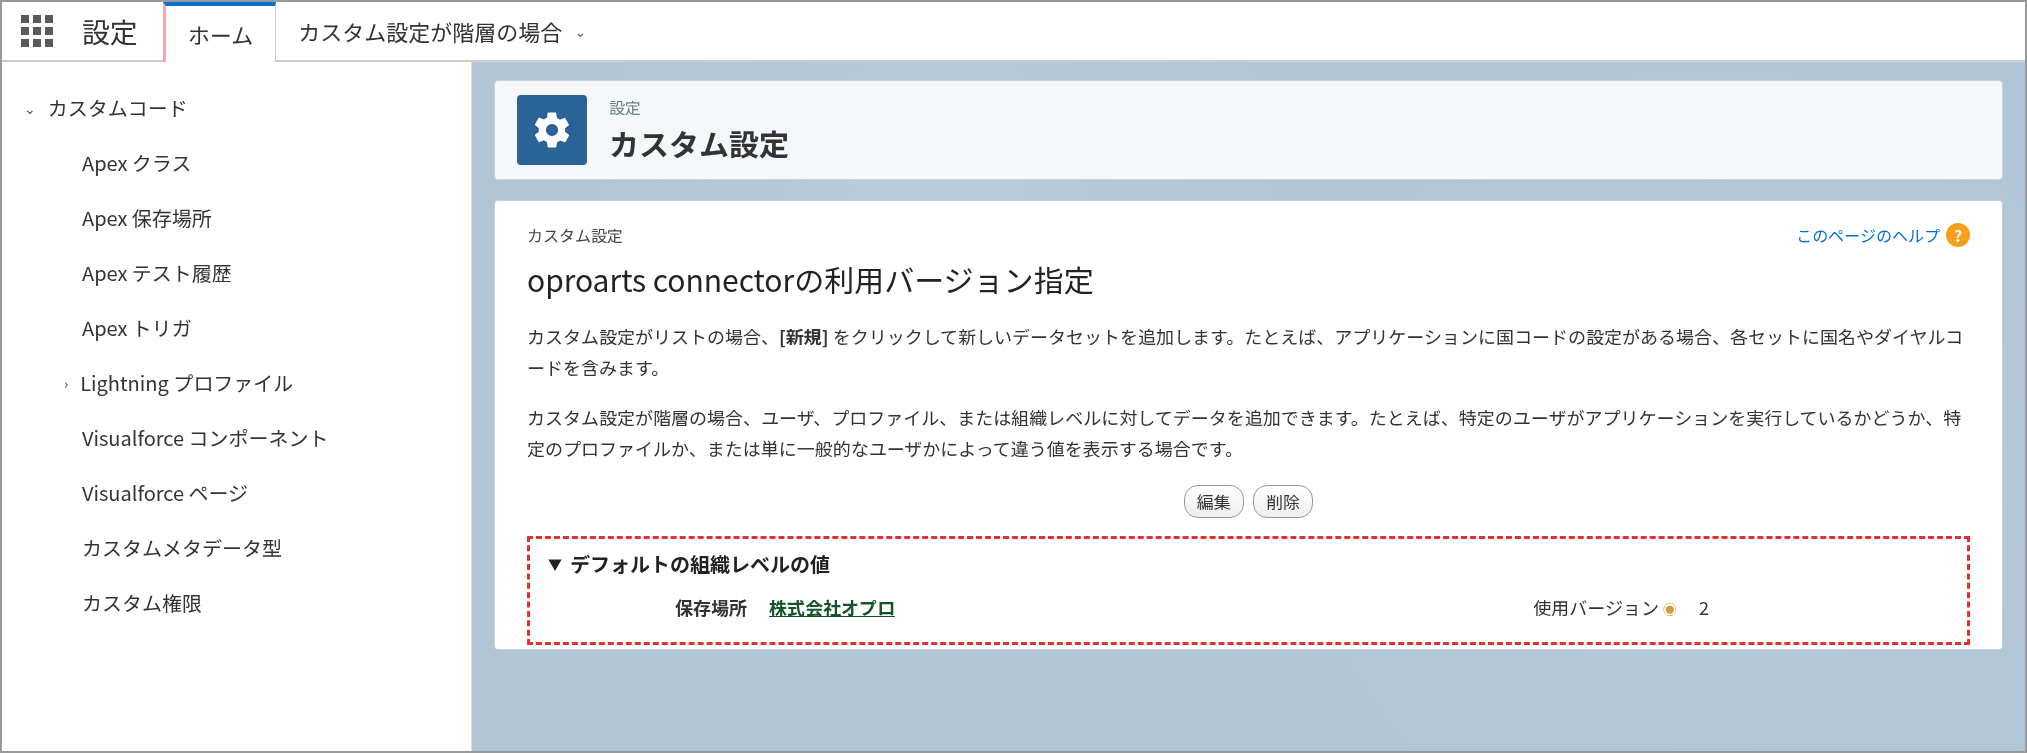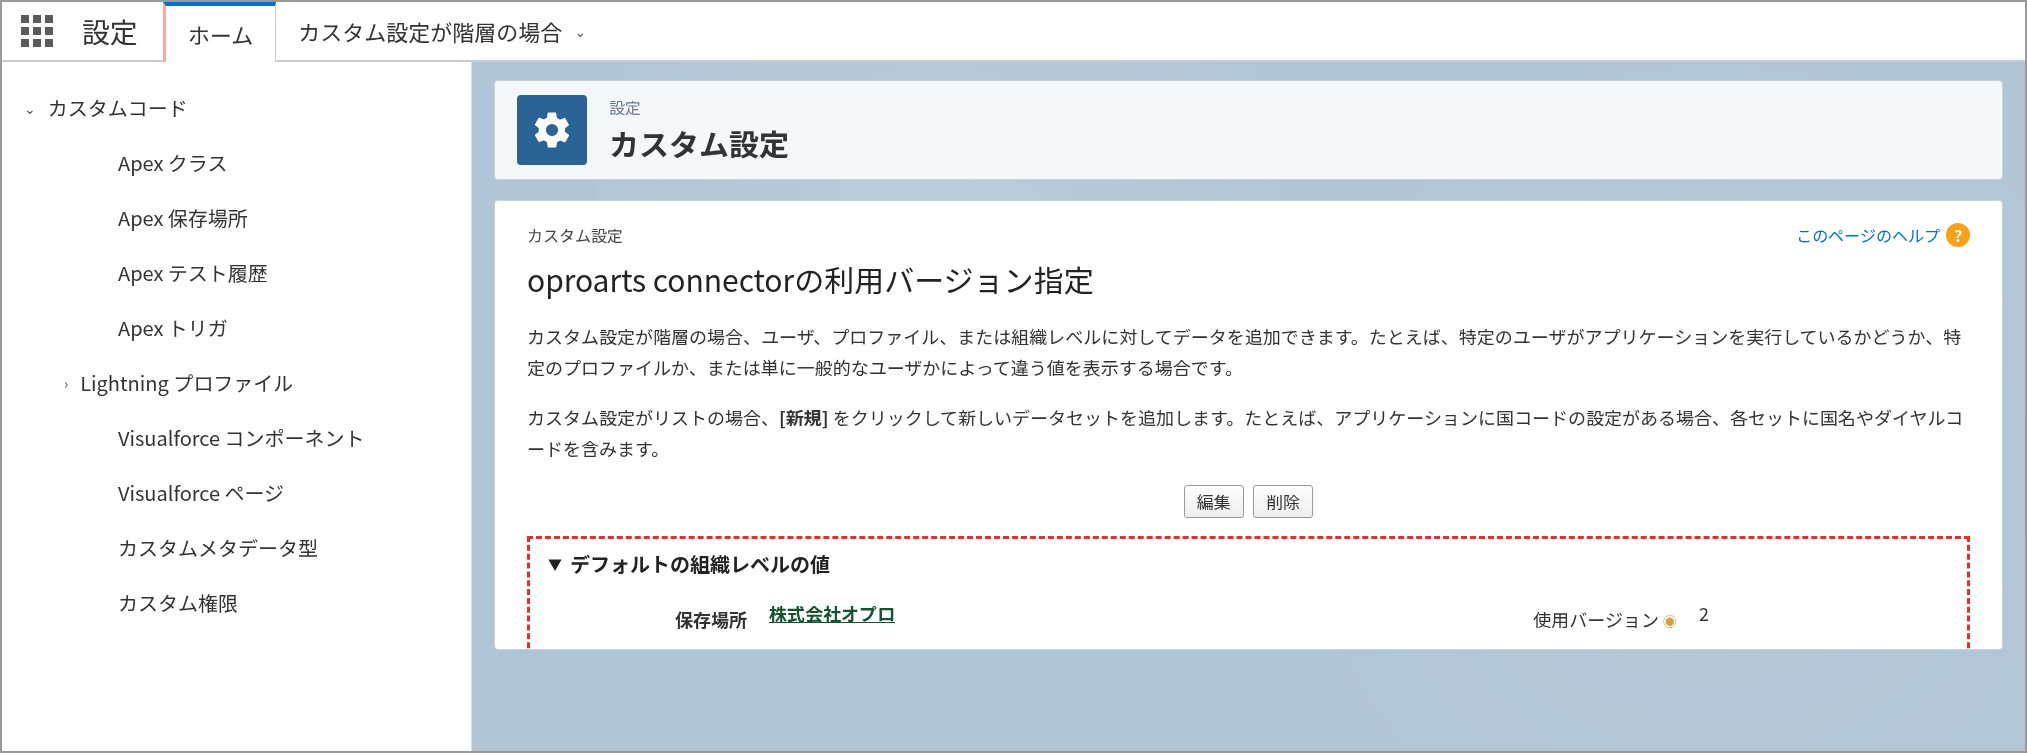--- a/index.html
+++ b/index.html
@@ -76,21 +76,21 @@
 
   .tree-item {
     display: flex;
     align-items: center;
     padding: 13px 10px 13px 22px;
     font-size: 20px;
     color: #333;
     cursor: pointer;
   }
   .tree-item.parent .caret { margin-right: 12px; color: #555; font-size: 14px; }
-  .tree-item.child { padding-left: 116px; font-size: 20px; }
+  .tree-item.child { padding-left: 80px; font-size: 20px; }
   .tree-item.subparent { padding-left: 62px; }
 
   
   .content {
     flex: 1;
     background: #b0c5d6;
     background-image: radial-gradient(circle at 30% 20%, rgba(255,255,255,0.12) 2%, transparent 30%),
                       radial-gradient(circle at 80% 60%, rgba(255,255,255,0.08) 2%, transparent 35%);
     padding: 18px 22px;
     overflow: hidden;
@@ -156,21 +156,21 @@
   }
   .btn {
     display: inline-block;
     border: 1px solid #999;
     background: linear-gradient(#fff,#eee);
     padding: 3px 12px;
     font-size: 17px;
     color: #333;
     margin: 0 3px;
     cursor: pointer;
-    border-radius: 3px;
+    border-radius: 14px;
   }
 
   .highlight-box {
     border: 3px dashed #e03030;
     margin-top: 18px;
     padding: 10px 18px 22px;
   }
   .section-head {
     font-size: 20px;
     color: #222;
@@ -178,21 +178,21 @@
     display: flex;
     align-items: center;
   }
   .section-head .tri { margin-right: 8px; font-size: 14px; }
   .kv-row {
     display: flex;
     align-items: center;
     margin-top: 16px;
     font-size: 18px;
   }
-  .kv-row .label { color: #333; font-weight: bold; width: 250px; text-align: right; padding-right: 22px; font-weight: 700; margin-top: 12px; }
+  .kv-row .label { color: #333; font-weight: bold; width: 250px; text-align: right; padding-right: 22px; font-weight: 700; }
   .kv-row .label.light { font-weight: normal; }
   .kv-row .value { min-width: 250px; }
   .kv-row .value.link { color: #14532d; text-decoration: underline; cursor: pointer; font-weight: bold; }
   .kv-pair2 { margin-left: 430px; display: flex; align-items: center; }
   .info-dot { color: #d0a040; margin-left: 4px; font-size: 14px; }
 </style>
 </head>
 <body>
 
 <div class="topbar">
@@ -274,24 +274,24 @@
         <div class="left">
           <div class="crumb2">カスタム設定</div>
           <div class="title2">oproarts connectorの利用バージョン指定</div>
         </div>
         <div class="help-link">
           <span>このページのヘルプ</span>
           <span class="qmark">?</span>
         </div>
       </div>
 
-      <p class="desc">カスタム設定が階層の場合、ユーザ、プロファイル、または組織レベルに対してデータを追加できます。たとえば、特定のユーザがアプリケーションを実行しているかどうか、特定のプロファイルか、または単に一般的なユーザかによって違う値を表示する場合です。</p>
       <p class="desc">
         <span>カスタム設定がリストの場合、</span><strong>[新規]</strong><span> をクリックして新しいデータセットを追加します。たとえば、アプリケーションに国コードの設定がある場合、各セットに国名やダイヤルコードを含みます。</span>
       </p>
+      <p class="desc">カスタム設定が階層の場合、ユーザ、プロファイル、または組織レベルに対してデータを追加できます。たとえば、特定のユーザがアプリケーションを実行しているかどうか、特定のプロファイルか、または単に一般的なユーザかによって違う値を表示する場合です。</p>
 
       <div class="button-row">
         <span class="btn">編集</span>
         <span class="btn">削除</span>
       </div>
 
       <div class="highlight-box">
         <div class="section-head">
           <span class="tri">▼</span>
           <span>デフォルトの組織レベルの値</span>

